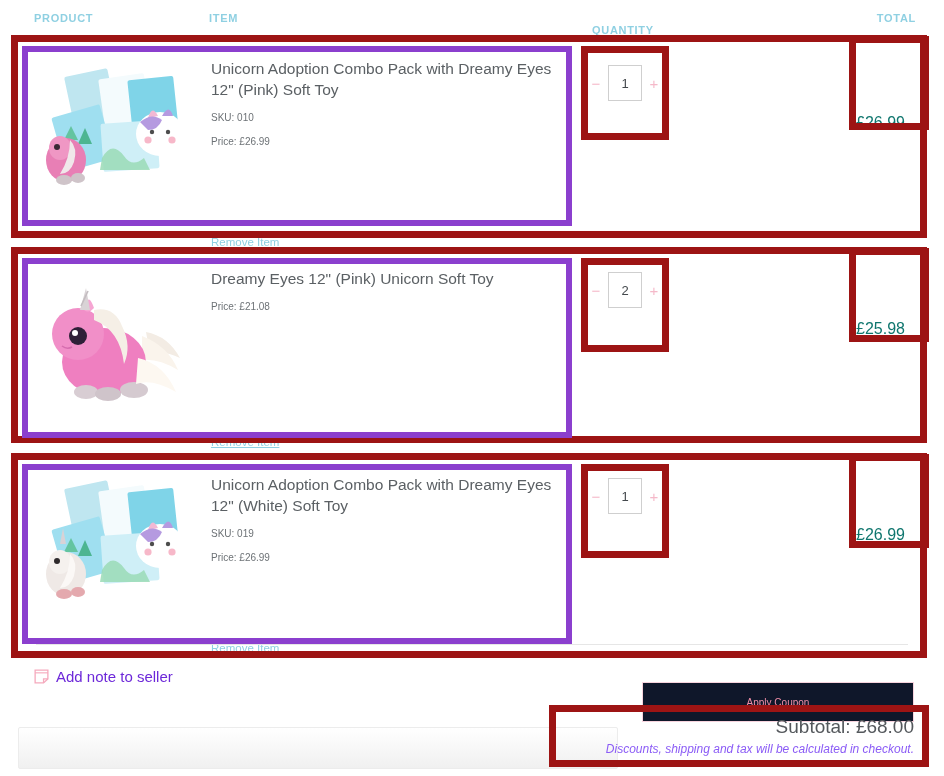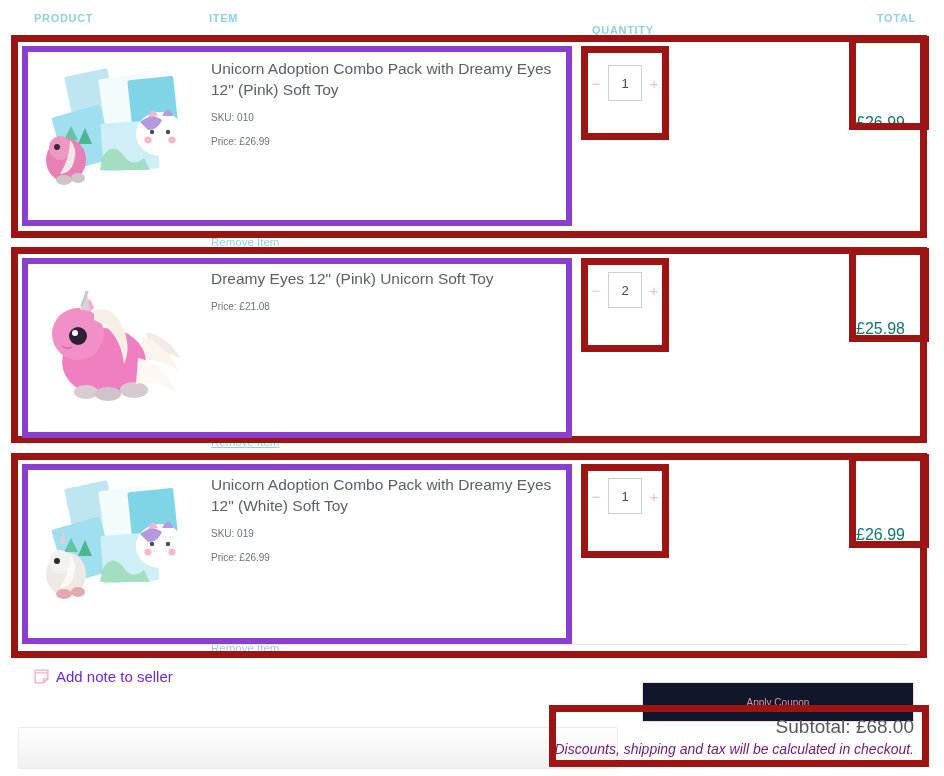--- a/index.html
+++ b/index.html
@@ -136,21 +136,21 @@
     color:#f08fa8;
     font-size:10px;
     display:flex;align-items:center;justify-content:center;
     box-sizing:border-box;
     cursor:pointer;
     margin-top:14px;
   }
 
   .subtotal-wrap{position:absolute;right:30px;top:715px;text-align:right;}
   .subtotal-line{font-size:19px;color:#54585c;line-height:24px;}
-  .subtotal-note{font-size:14px;color:#701a75;font-style:italic;line-height:20px;}
+  .subtotal-note{font-size:12px;color:#8b5cf6;font-style:italic;line-height:20px;}
 
   
   .anno{position:absolute;box-sizing:border-box;pointer-events:none;}
   .anno-red{border:7px solid #9d1414;}
   .anno-purple{border:6px solid #8b3fce;}
 </style>
 </head>
 <body>
 
 <div class="stage">

